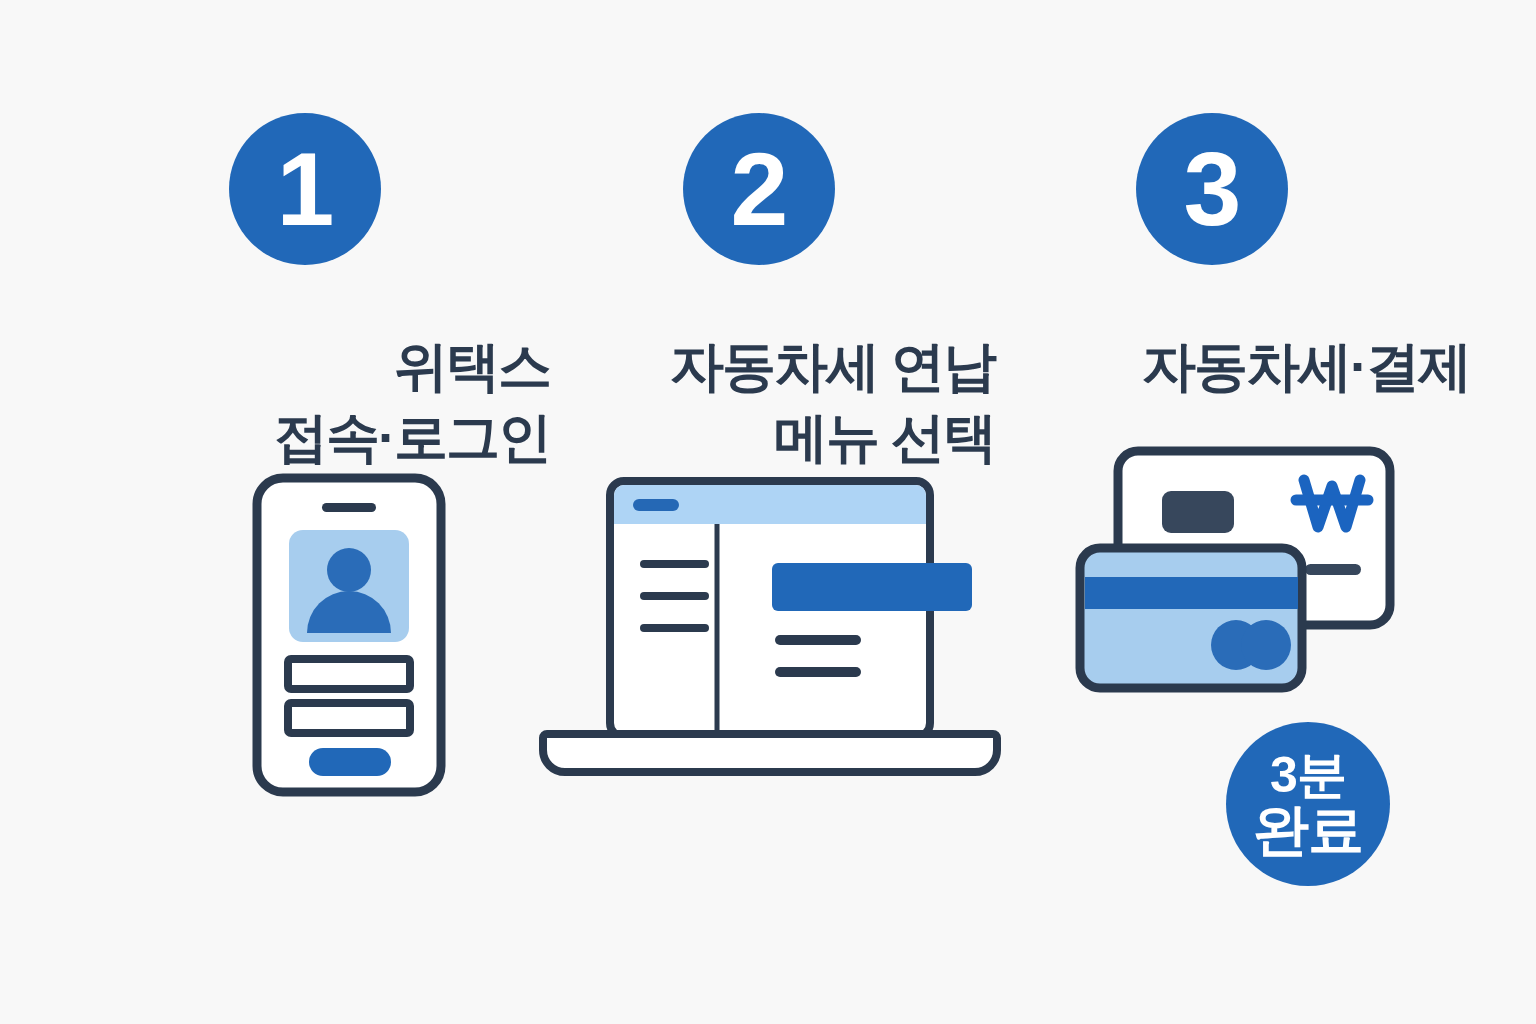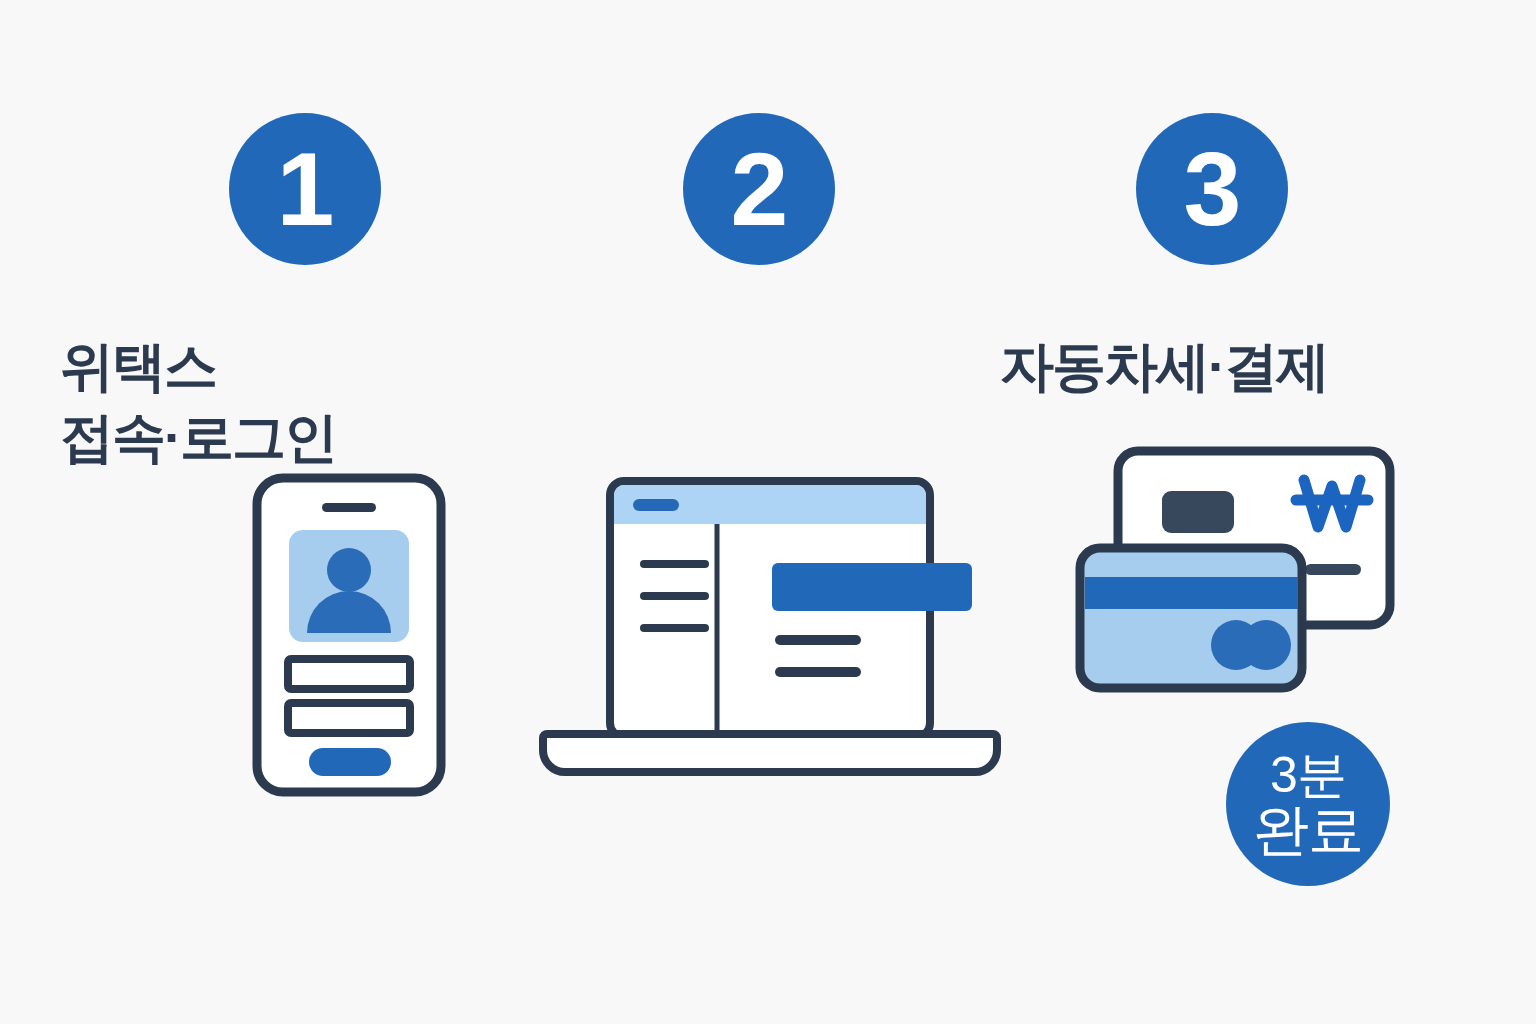--- a/index.html
+++ b/index.html
@@ -51,21 +51,21 @@
   }
   .step-1 .num-circle { left: 169px; }
   .step-2 .num-circle { left: 138px; }
   .step-3 .num-circle { left: 136px; }
 
   
   .step-title {
     position: absolute;
     top: 286px;
     width: 100%;
-    text-align: left;
+    text-align: right;
     color: #2b3a4e;
     font-size: 54px;
     font-weight: bold;
     line-height: 1.32;
     letter-spacing: -2px;
     white-space: pre-line;
   }
 
   
   .art {
@@ -108,20 +108,22 @@
 
         <rect x="112" y="278" width="82" height="28" rx="14" fill="#2168b8"></rect>
       </svg>
     </div>
   </section>
 
   <section class="step step-2">
 
     <div class="num-circle">2</div>
 
+    <h2 class="step-title">자동차세 연납
+메뉴 선택</h2>
 
     <div class="art art-laptop">
       <svg width="500" height="330" viewBox="0 0 500 330" aria-hidden="true">
 
         <rect x="90" y="13" width="320" height="256" rx="14" fill="#ffffff" stroke="#2b3a4e" stroke-width="8"></rect>
 
         <path d="M94 27a10 10 0 0 1 10-10h292a10 10 0 0 1 10 10v29H94z" fill="#aed4f5"></path>
 
         <rect x="113" y="31" width="46" height="12" rx="6" fill="#2568b5"></rect>
 
@@ -170,21 +172,21 @@
           <circle cx="206" cy="215" r="25"></circle>
         </g>
 
         <g>
           <circle cx="248" cy="374" r="82" fill="#2168b8"></circle>
         </g>
       </svg>
 
       <div style="position:absolute; left:166px; top:292px; width:164px; height:164px;
                   display:flex; flex-direction:column; align-items:center;
-                  justify-content:center; color:#ffffff; font-weight:normal;
+                  justify-content:center; color:#ffffff; font-weight:bold;
                   line-height:1.02; letter-spacing:-1px; pointer-events:none;">
         <span style="font-size:50px;">3분</span>
         <span style="font-size:56px;">완료</span>
       </div>
     </div>
   </section>
 
 </div>
 
 </body></html>

